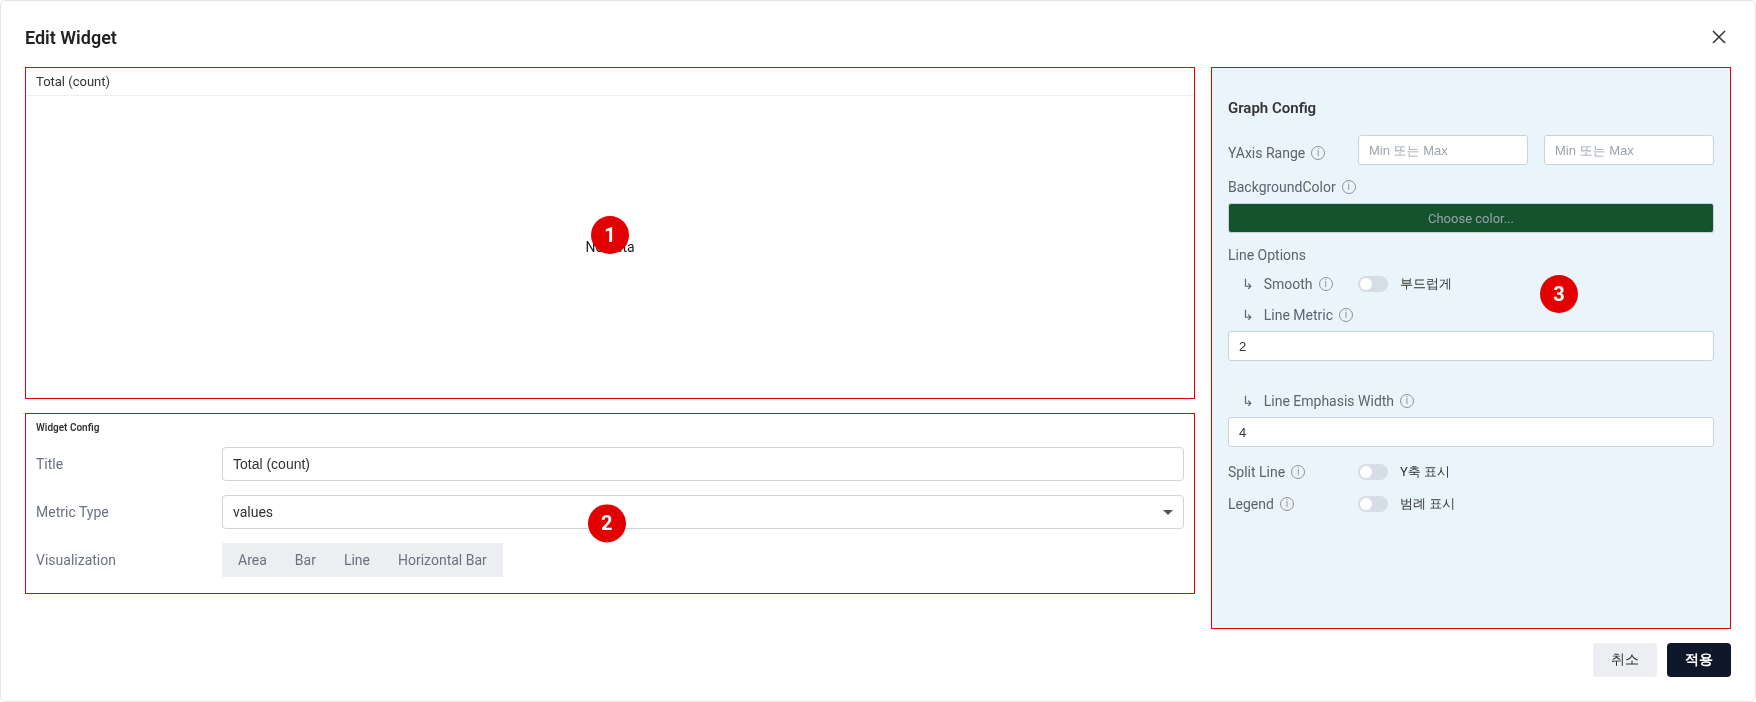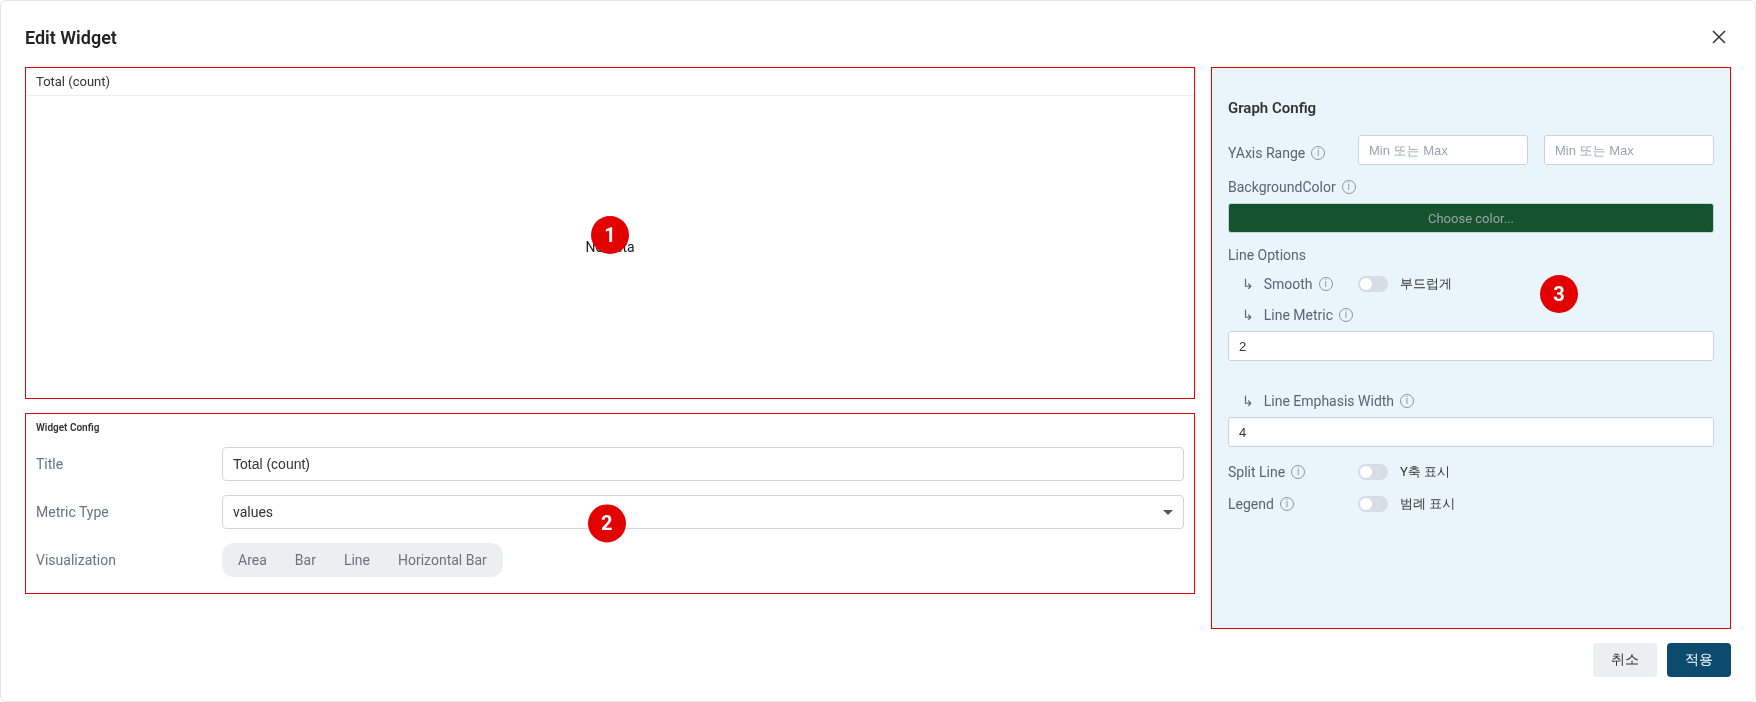--- a/index.html
+++ b/index.html
@@ -157,21 +157,21 @@
     cursor: pointer;
     color: #333;
   }
   .viz-row {
     display: flex;
     align-items: center;
   }
   .viz-group {
     display: inline-flex;
     background: #eceef1;
-    border-radius: 12px;
+    border-radius: 0;
     padding: 2px;
   }
   .viz-btn {
     padding: 7px 14px;
     font-size: 14px;
     color: #6b7280;
     cursor: pointer;
     border-radius: 3px;
   }
   
@@ -295,21 +295,21 @@
     height: 34px;
     padding: 0 18px;
     border-radius: 4px;
     font-size: 14px;
     cursor: pointer;
     border: none;
     display: inline-flex;
     align-items: center;
   }
   .btn-cancel { background: #eceef1; color: #333; }
-  .btn-apply { background: #0c4a6e; color: #fff; }
+  .btn-apply { background: #0f172a; color: #fff; font-weight: bold; }
 </style>
 </head>
 <body>
 
 <div class="modal">
   <div class="modal-header">
     <div class="modal-title">Edit Widget</div>
     <div class="close-btn">
       <svg viewBox="0 0 24 24" fill="none">
           <path d="M4 4 L20 20 M20 4 L4 20"></path>

